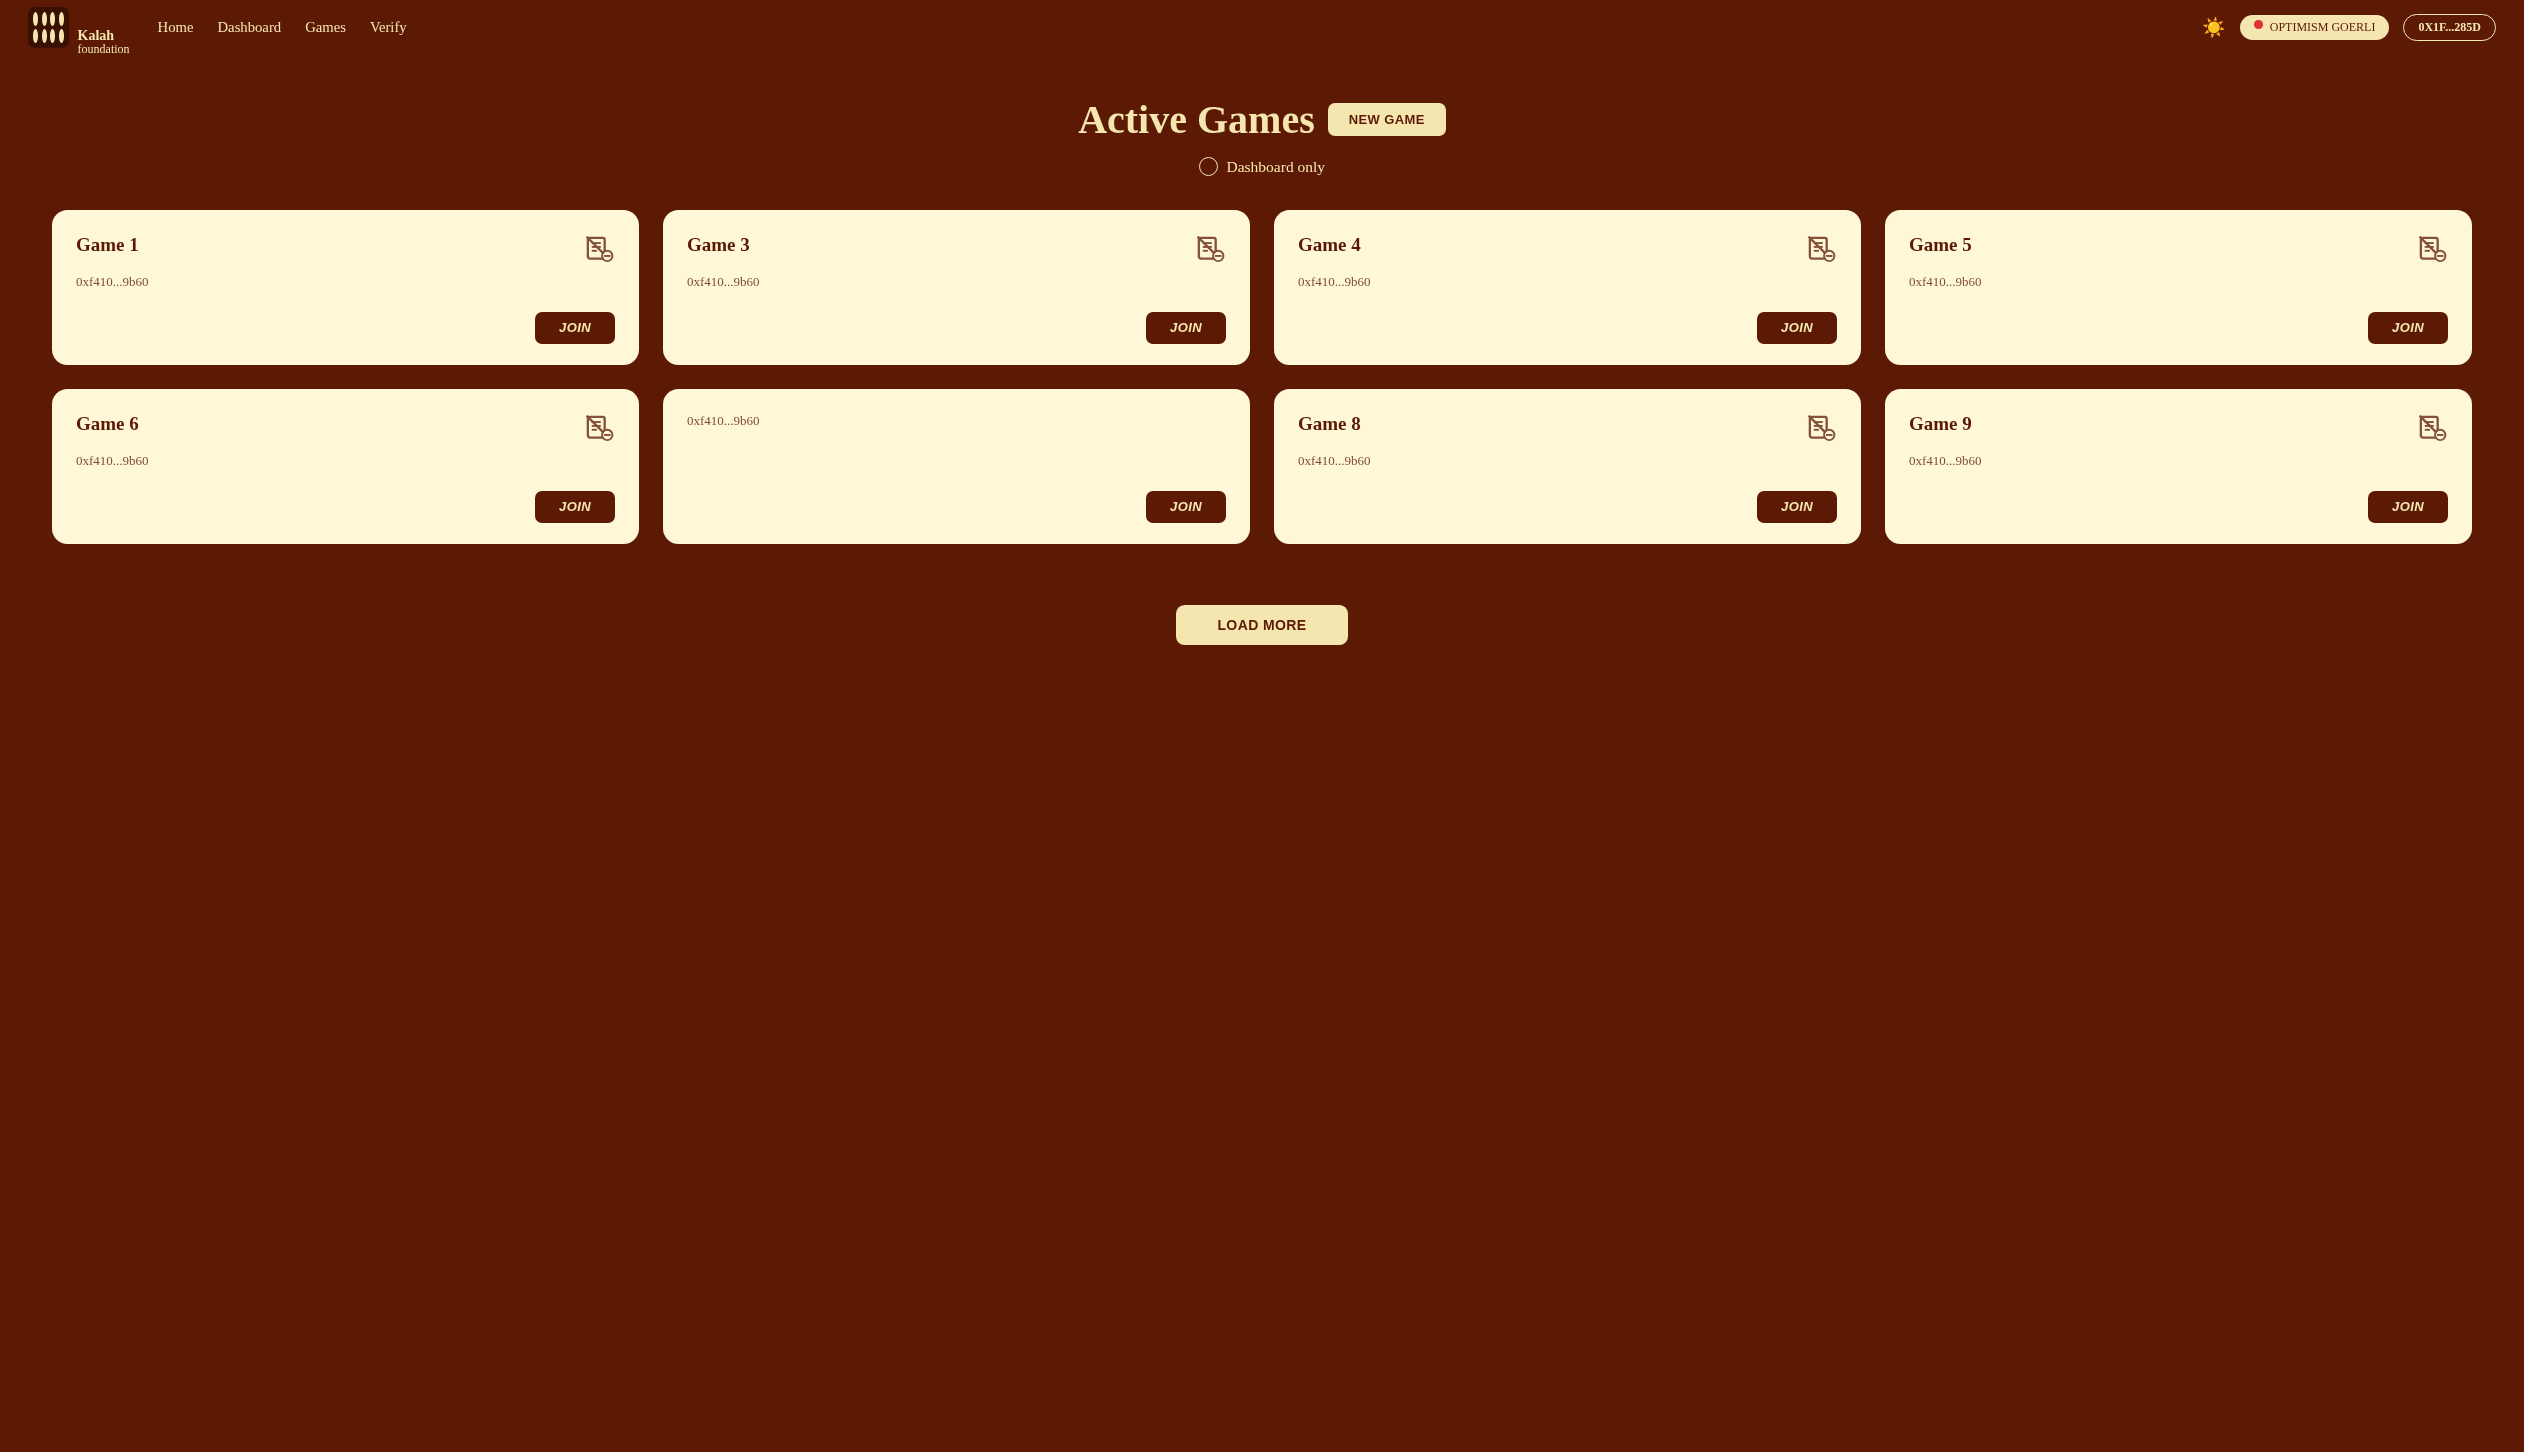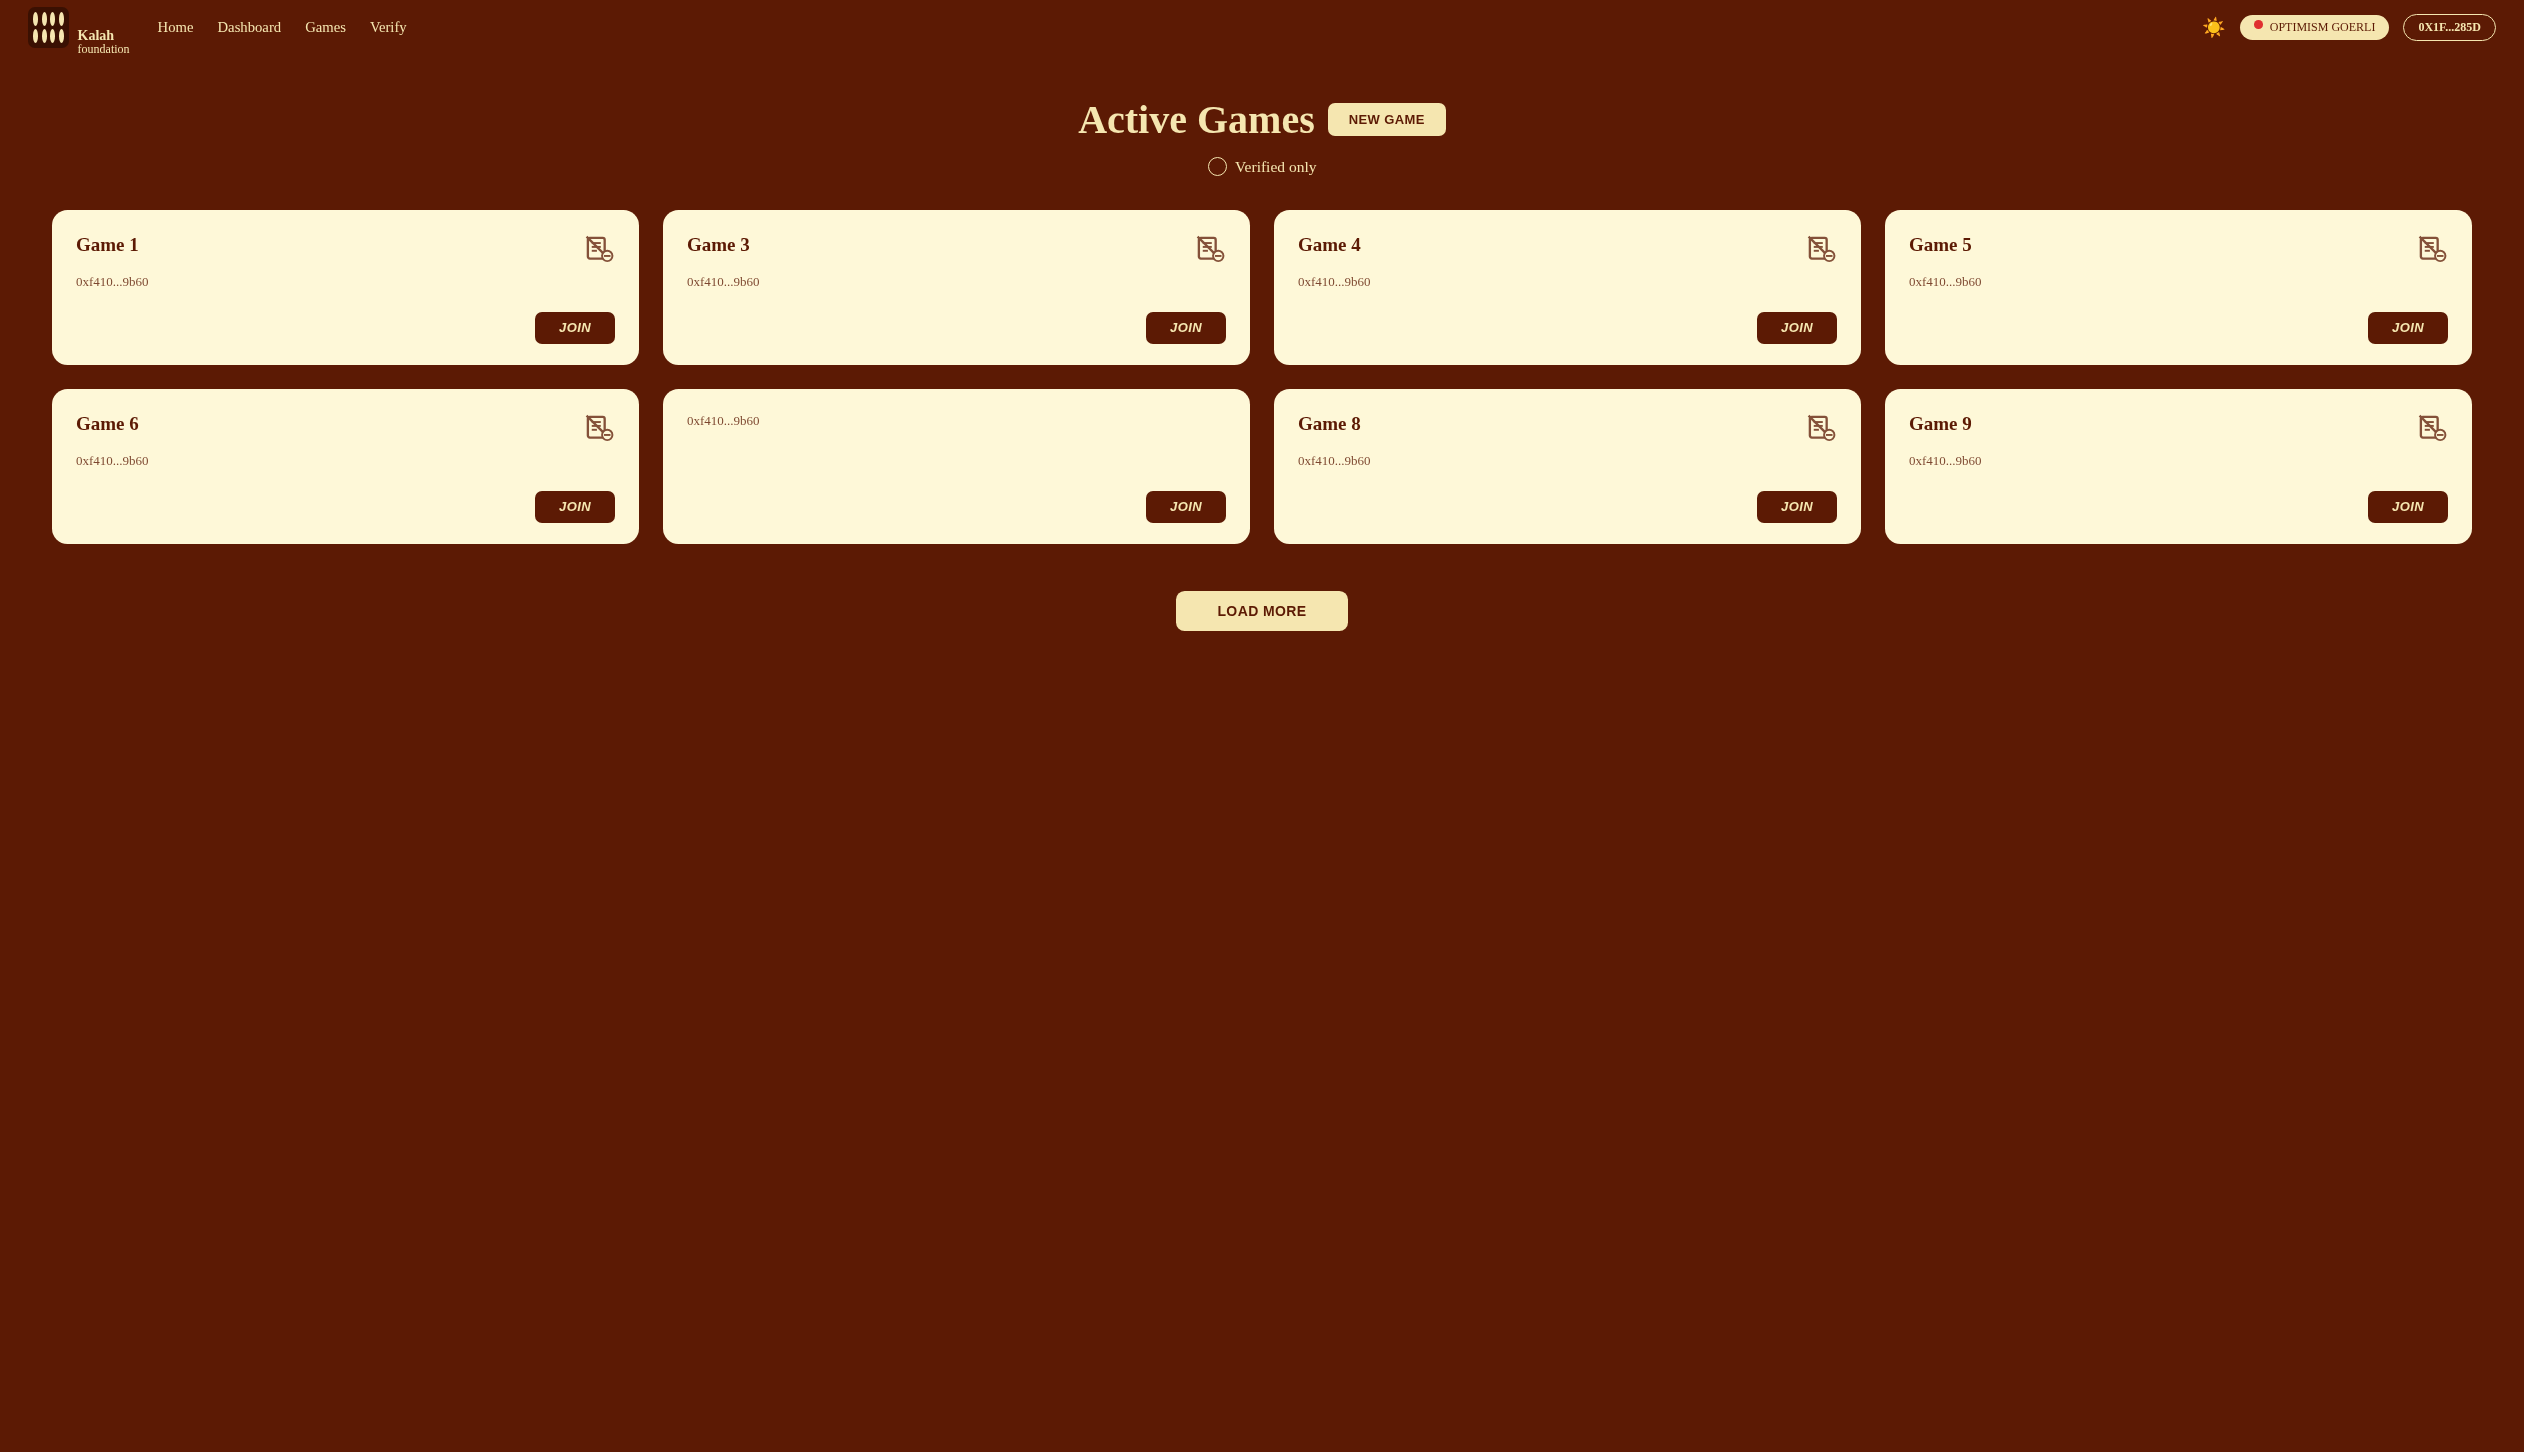--- a/index.html
+++ b/index.html
@@ -175,21 +175,21 @@
     .verified-label {
       font-size: 15.5px;
       color: #f5e6b0;
     }
 
     
     .games-grid {
       display: grid;
       grid-template-columns: repeat(4, 1fr);
       gap: 24px;
-      margin-bottom: 47px;
+      margin-bottom: 61px;
     }
 
     .game-card {
       background: #fef8d8;
       border-radius: 15.5px;
       padding: 24px 24px 21px 24px;
       display: flex;
       flex-direction: column;
       gap: 8.6px;
       min-height: 155px;
@@ -296,21 +296,21 @@
 </nav>
 
 <div class="main">
   <div class="page-header">
     <div class="page-title-row">
       <h1 class="page-title">Active Games</h1>
       <button class="new-game-btn">NEW GAME</button>
     </div>
     <div class="verified-row">
       <input type="checkbox" class="verified-checkbox" style="">
-      <label class="verified-label">Verified only</label>
+      <label class="verified-label">Dashboard only</label>
     </div>
   </div>
 
   <div class="games-grid" id="games-grid">
   <div class="game-card">
       <div class="card-header">
         <span class="game-title">Game 1</span>
         <svg class="unverified-svg" viewBox="0 0 24 24" fill="none" xmlns="http://www.w3.org/2000/svg">
           <rect x="3" y="3" width="13" height="16" rx="1.5" stroke="#5c1a04" stroke-width="1.8" fill="none"></rect>
           <line x1="6" y1="7" x2="13" y2="7" stroke="#5c1a04" stroke-width="1.5"></line>

